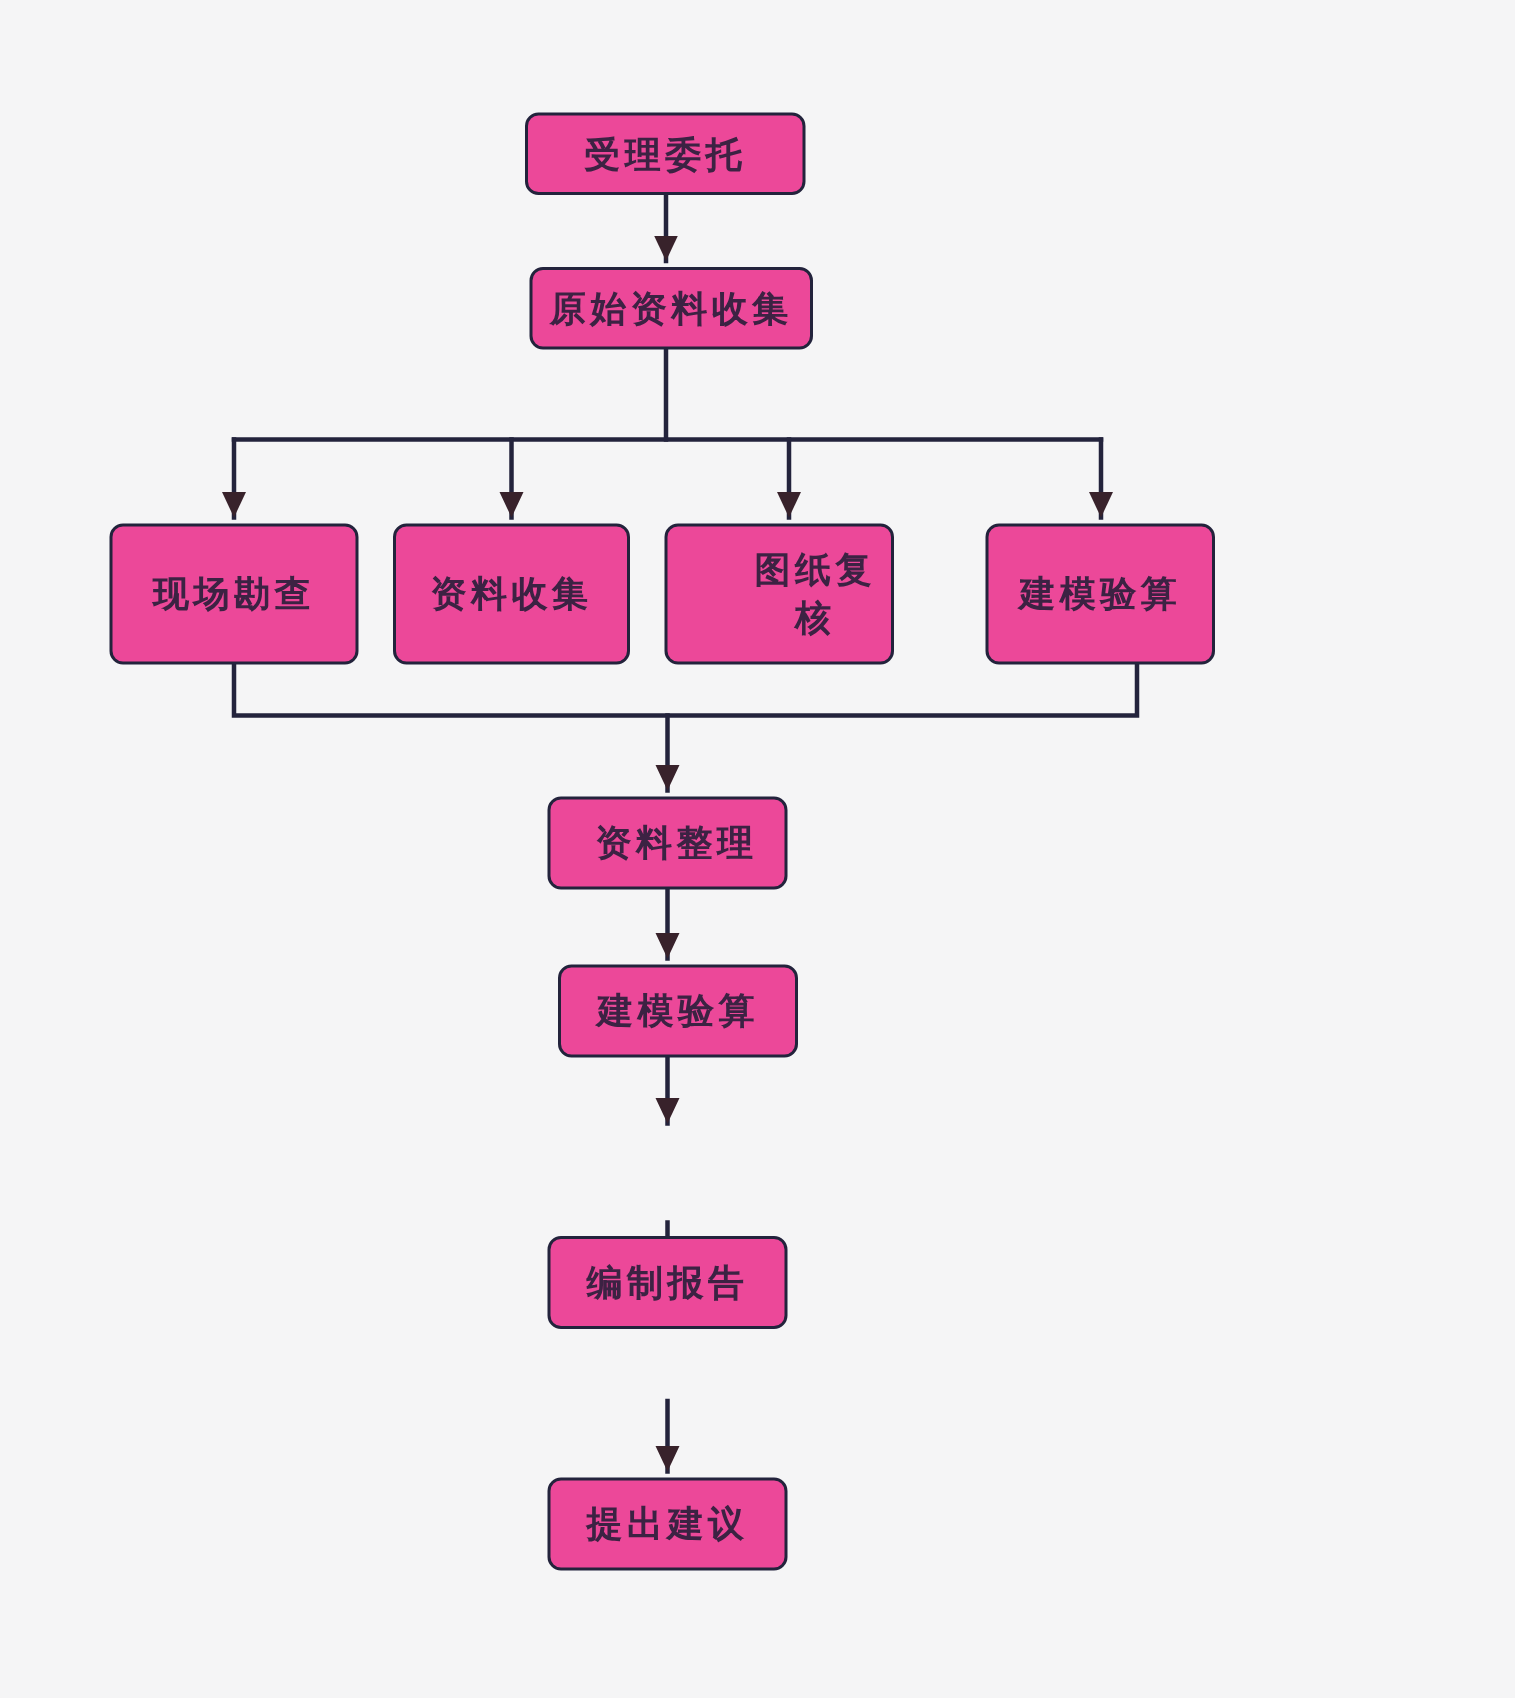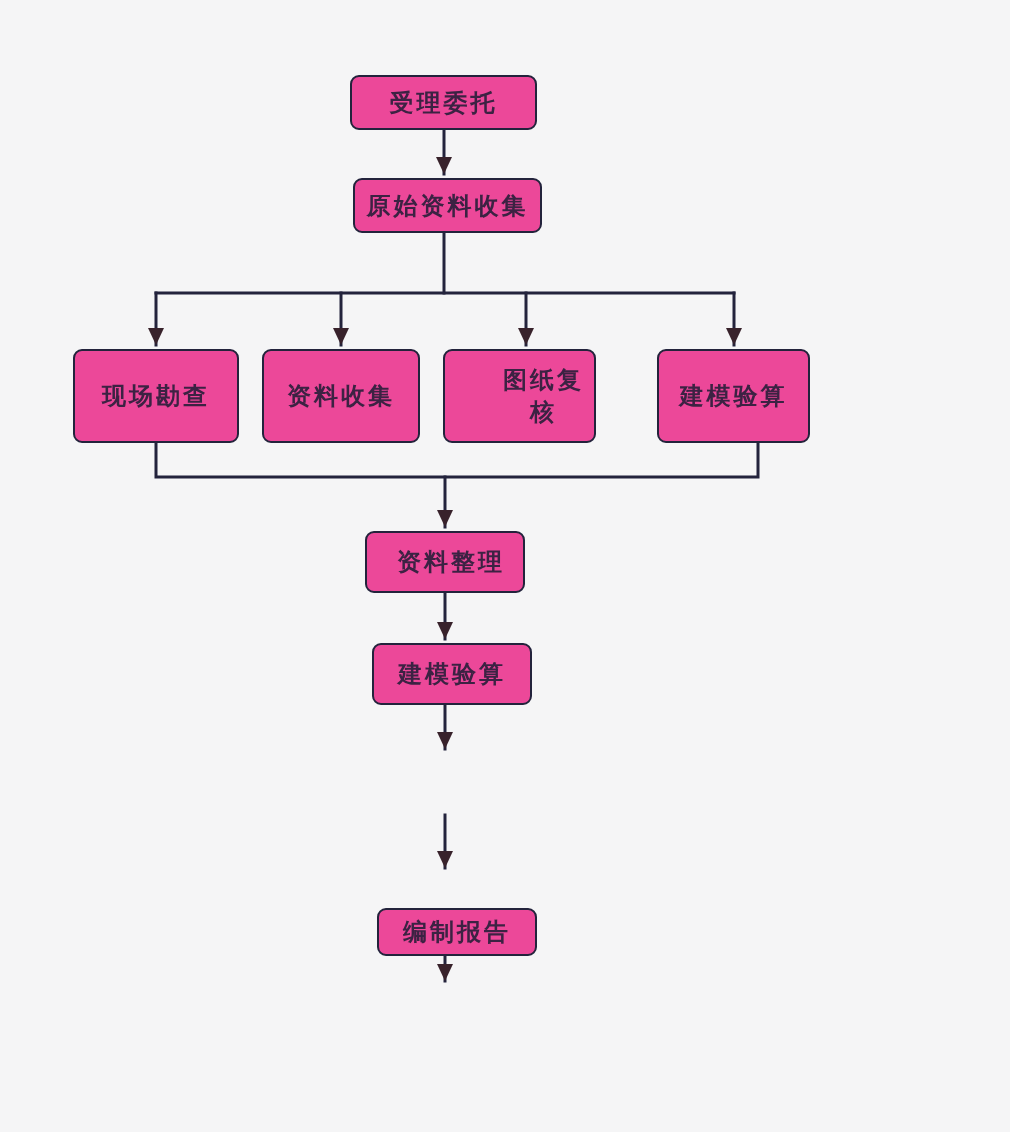--- a/index.html
+++ b/index.html
@@ -37,21 +37,21 @@
   .n-original { left: 353px; top: 178px; width: 189px; height: 55px; }
   
   .n-survey   { left: 73px;  top: 349px; width: 166px; height: 94px; text-align: center; }
   .n-collect  { left: 262px; top: 349px; width: 158px; height: 94px; }
   .n-drawing  { left: 443px; top: 349px; width: 153px; height: 94px; padding-left: 48px; }
   .n-struct   { left: 657px; top: 349px; width: 153px; height: 94px; }
   
   .n-organize { left: 365px; top: 531px; width: 160px; height: 62px; padding-left: 12px; }
   .n-model    { left: 372px; top: 643px; width: 160px; height: 62px; }
   .n-analyze  { left: 365px; top: 753px; width: 160px; height: 62px; }
-  .n-report   { left: 365px; top: 908px; width: 160px; height: 48px; margin-left: 12px; }
+  .n-report   { left: 365px; top: 824px; width: 160px; height: 62px; }
   .n-suggest  { left: 365px; top: 985px; width: 160px; height: 62px; }
 </style>
 </head>
 <body>
 
 <div class="canvas">
 
   <svg class="connectors" width="1010" height="1132" viewBox="0 0 1010 1132">
     <defs>
       <marker id="arrowhead" markerUnits="userSpaceOnUse" markerWidth="20" markerHeight="22" refX="17" refY="9" orient="auto">
@@ -81,14 +81,15 @@
   <div class="node n-original">原始资料收集</div>
 
   <div class="node n-survey">现场勘查</div>
   <div class="node n-collect">资料收集</div>
   <div class="node n-drawing">图纸复核</div>
   <div class="node n-struct">建模验算</div>
 
   <div class="node n-organize">资料整理</div>
   <div class="node n-model">建模验算</div>
   <div class="node n-report">编制报告</div>
+  <div class="node n-suggest">提出建议</div>
 
 </div>
 
 </body></html>

